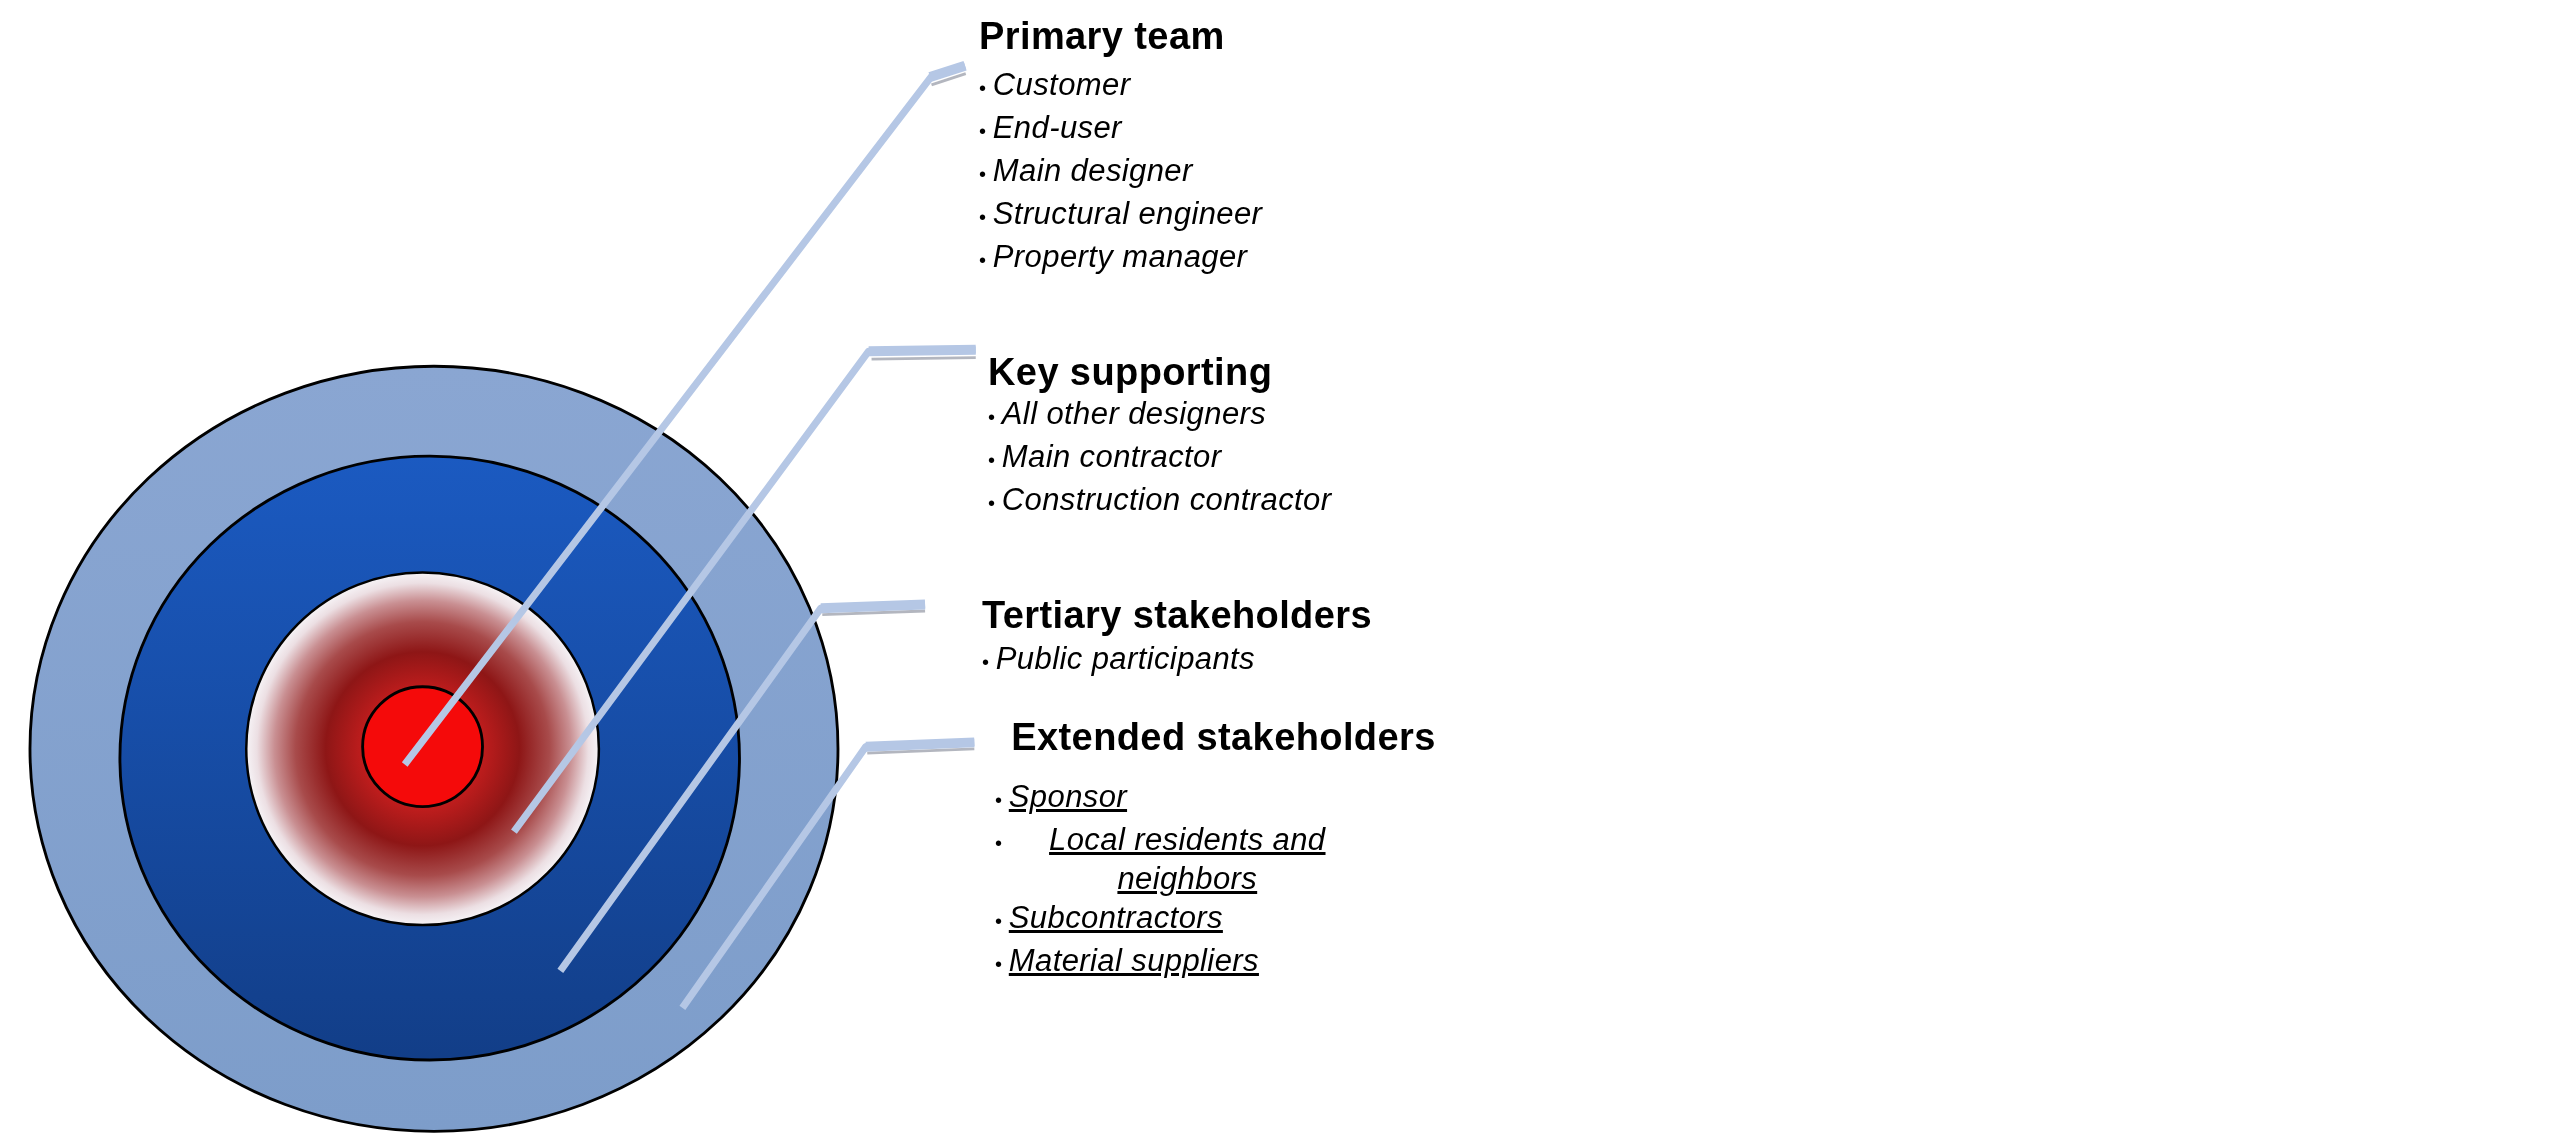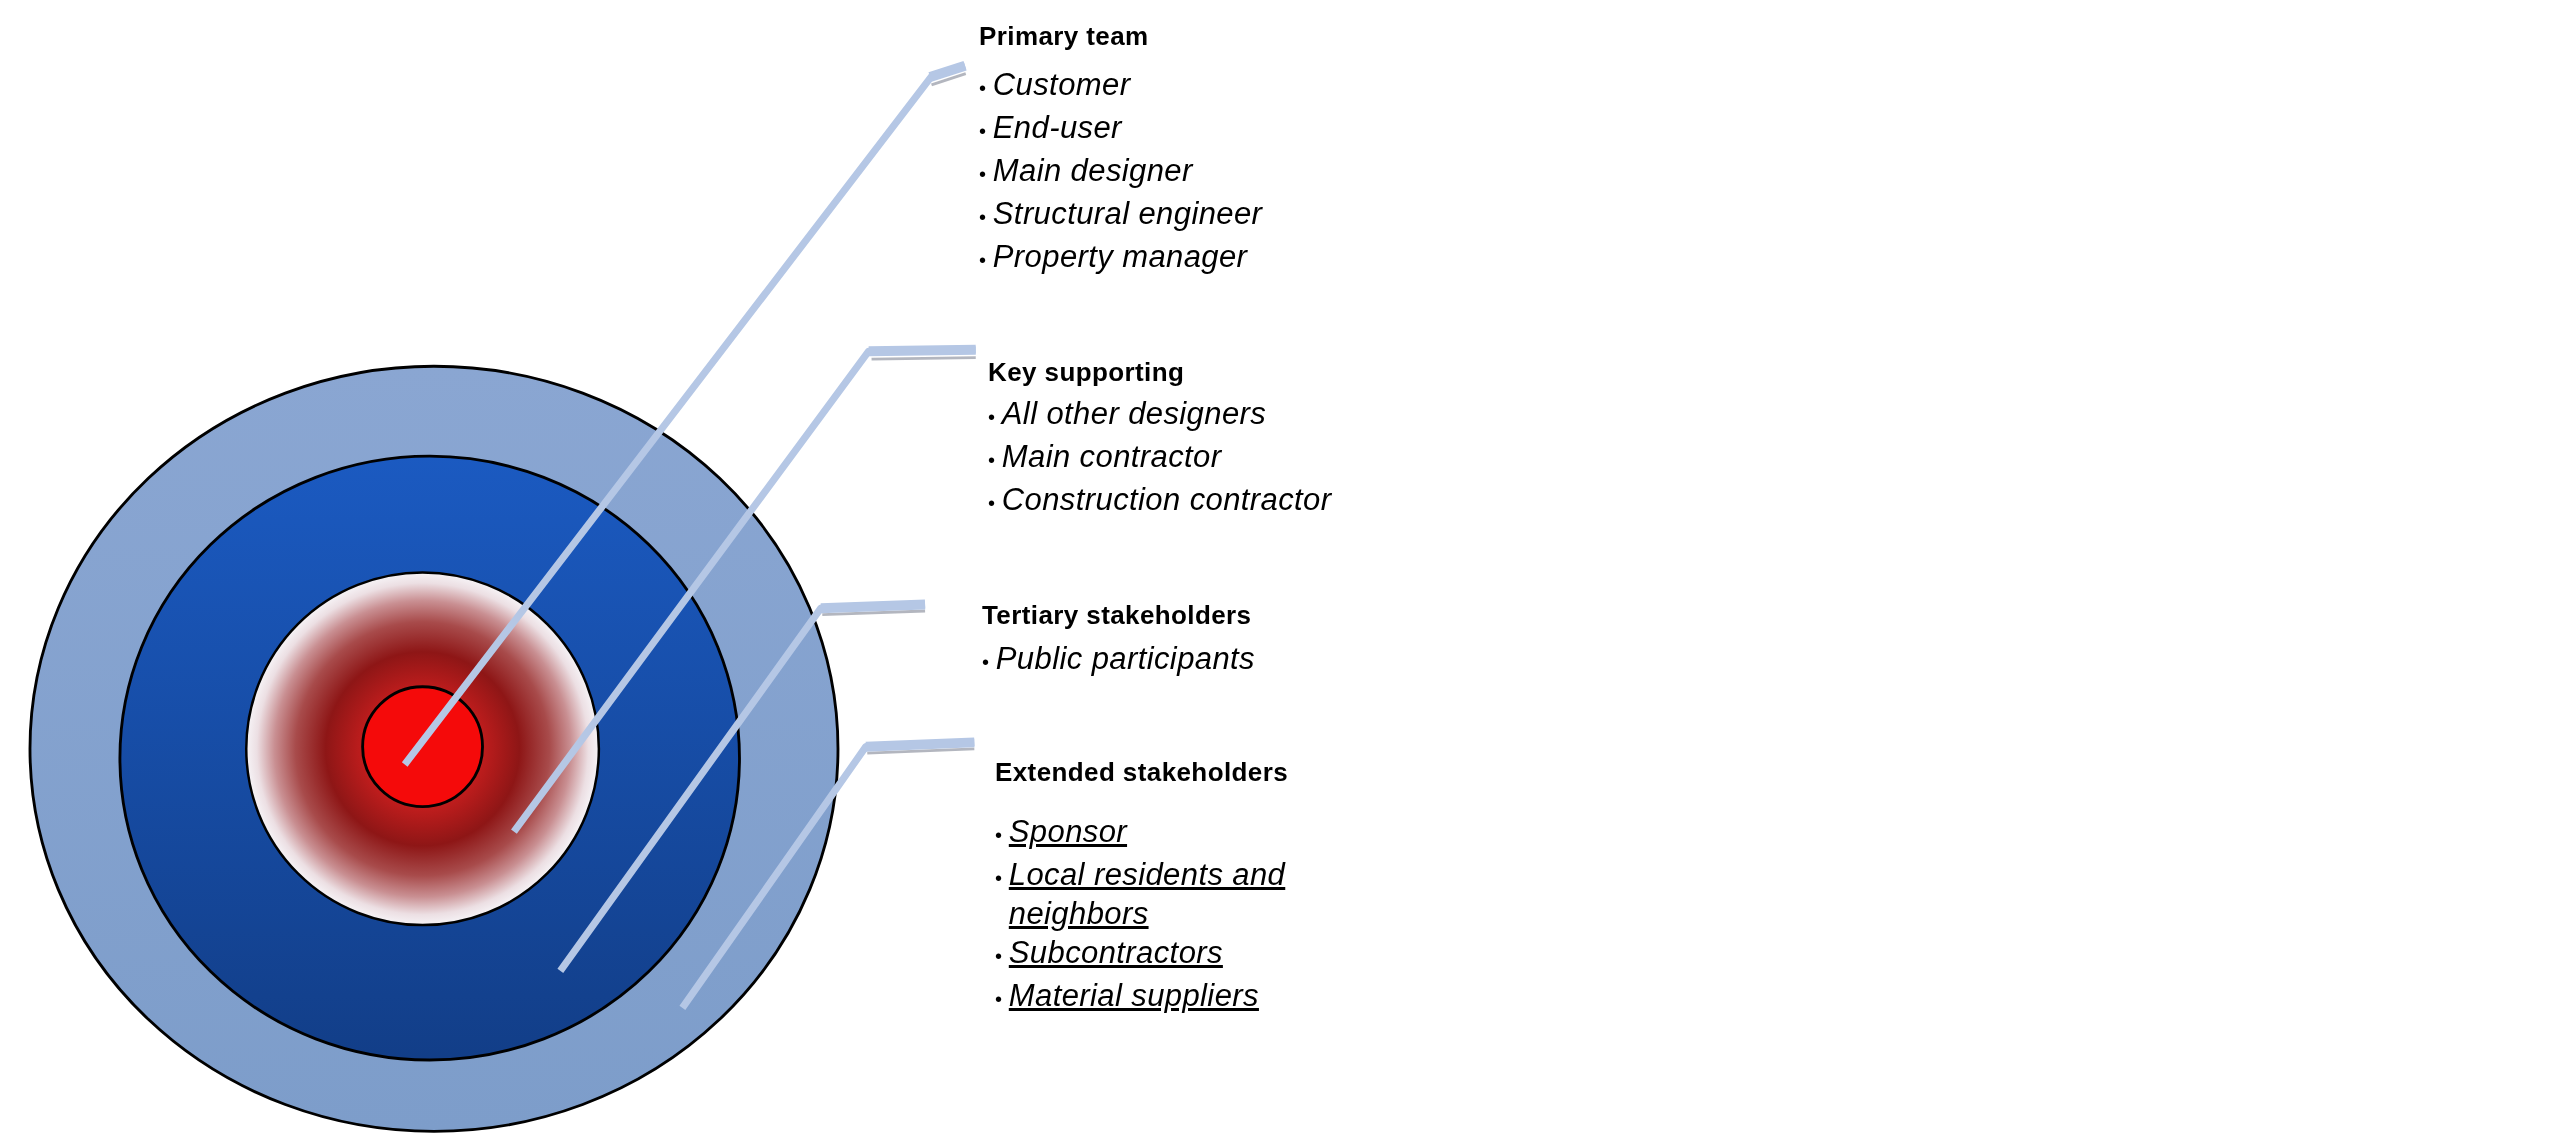--- a/index.html
+++ b/index.html
@@ -16,21 +16,21 @@
     position: absolute;
     left: 0;
     top: 0;
   }
   .label-block {
     position: absolute;
     width: 457px;
   }
   .heading-line {
     font-weight: 700;
-    font-size: 26px;
+    font-size: 38px;
     line-height: 41px;
     white-space: pre-wrap;
     letter-spacing: 0.4px;
   }
   .bullets { margin-top: 7.1px; }
   .bullet-row {
     display: flex;
     align-items: baseline;
     min-height: 40px;
     font-style: italic;
@@ -145,21 +145,21 @@
   <div class="label-block" style="left:982px; top:595px;">
     <div class="heading-line">Tertiary stakeholders</div>
     <div class="bullets mt-b3">
       <div class="bullet-row">
         <span class="bullet-dot">•</span>
         <span class="bullet-text">Public participants</span>
       </div>
     </div>
   </div>
 
-  <div class="label-block b-extended" style="left:995px; top:752px;">
+  <div class="label-block b-extended" style="left:995px; top:717px;text-align:center;">
     <div class="heading-line">Extended stakeholders</div>
     <div class="bullets mt-b4">
       <div class="bullet-row">
         <span class="bullet-dot">•</span>
         <span class="bullet-text">Sponsor</span>
       </div>
       <div class="bullet-row">
         <span class="bullet-dot">•</span>
         <span class="bullet-text">Local residents and neighbors</span>
       </div>

